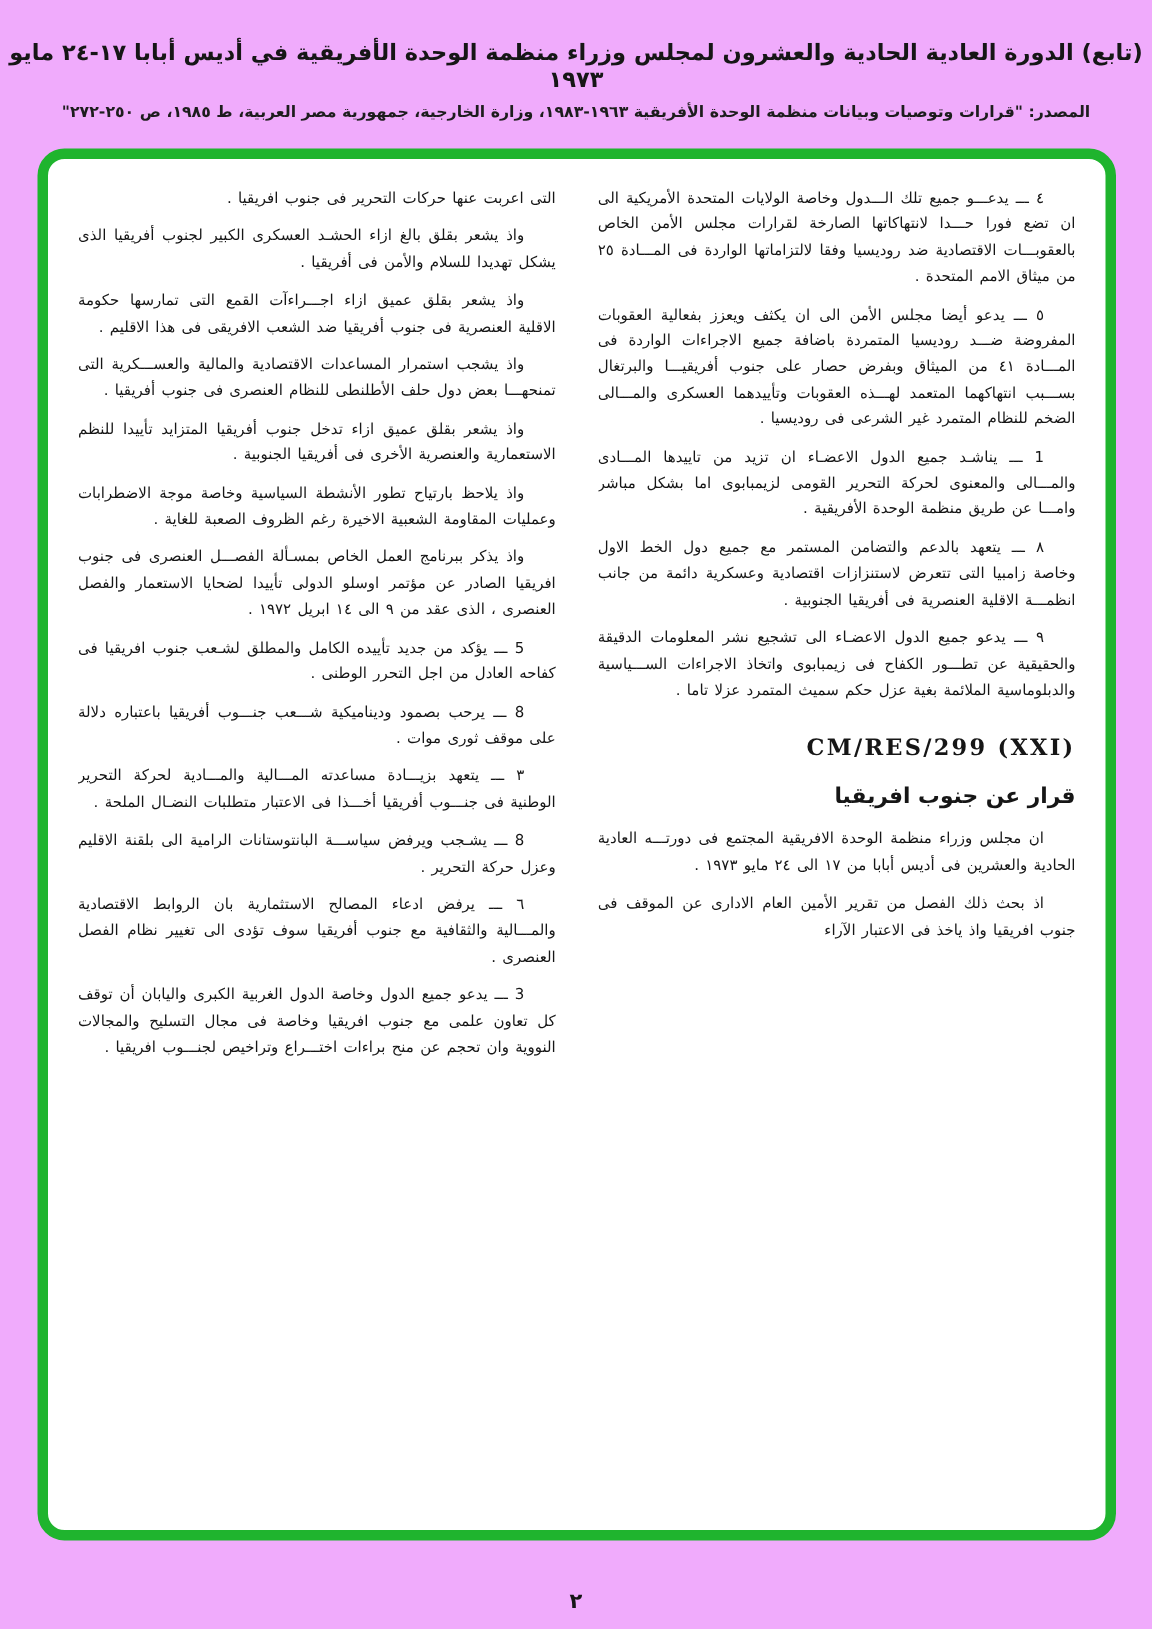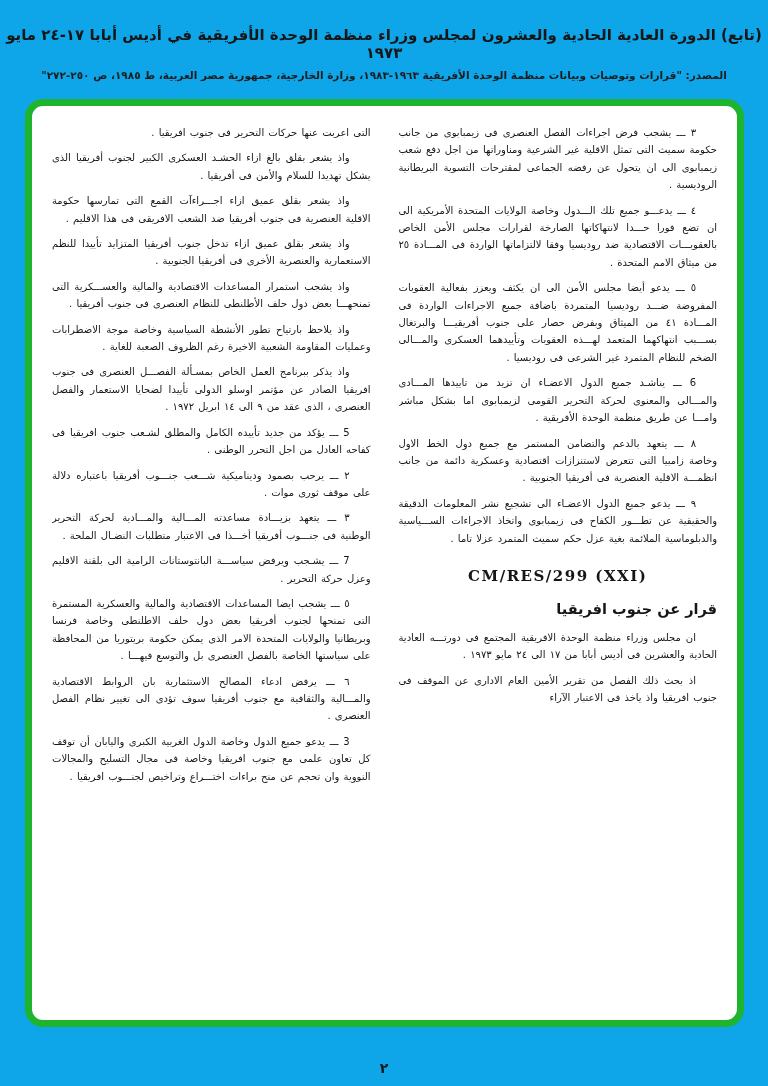--- a/index.html
+++ b/index.html
@@ -1,21 +1,21 @@
 <!DOCTYPE html>
 <html lang="ar"><head>
 <meta charset="utf-8">
 <style>
   * { box-sizing: border-box; }
   html, body { margin: 0; padding: 0; background: #ffffff; }
   .page {
     position: relative;
     width: 768px;
     height: 1086px;
-    background: #0ea5e9;
+    background: #f0abfc;
     font-family: "DejaVu Sans", sans-serif;
     color: #161616;
     overflow: hidden;
   }
   .doc-header {
     direction: rtl;
     text-align: center;
     padding-top: 26px;
   }
   .header-line1 {
@@ -55,21 +55,21 @@
   .para {
     font-size: 10px;
     line-height: 17.4px;
     margin: 8px 0;
     text-indent: 2.1em;
     word-spacing: 1px;
   }
   .para.no-indent { text-indent: 0; }
   .res-code {
     direction: ltr;
-    text-align: center;
+    text-align: right;
     font-family: "DejaVu Serif", serif;
     font-size: 15px;
     font-weight: 600;
     letter-spacing: 1.5px;
     margin: 20px 0 8px 0;
   }
   .res-title {
     text-align: right;
     font-size: 14.5px;
     font-weight: bold;
@@ -91,45 +91,43 @@
 
   <header class="doc-header">
     <div class="header-line1">(تابع) الدورة العادية الحادية والعشرون لمجلس وزراء منظمة الوحدة الأفريقية في أديس أبابا ١٧-٢٤ مايو ١٩٧٣</div>
     <div class="header-line2">المصدر: "قرارات وتوصيات وبيانات منظمة الوحدة الأفريقية ١٩٦٣-١٩٨٣، وزارة الخارجية، جمهورية مصر العربية، ط ١٩٨٥، ص ٢٥٠-٢٧٢"</div>
   </header>
 
   <div class="frame">
     <div class="cols">
 
       <section class="col">
-        <p class="para">٣ ـــ يشجب فرض اجراءات الفصل العنصرى فى زيمبابوى من جانب حكومة سميث التى تمثل الاقلية غير الشرعية ومناوراتها من اجل دفع شعب زيمبابوى الى ان يتحول عن رفضه الجماعى لمقترحات التسوية البريطانية الروديسية .</p>
         <p class="para">٤ ـــ يدعـــو جميع تلك الـــدول وخاصة الولايات المتحدة الأمريكية الى ان تضع فورا حـــدا لانتهاكاتها الصارخة لقرارات مجلس الأمن الخاص بالعقوبـــات الاقتصادية ضد روديسيا وفقا لالتزاماتها الواردة فى المـــادة ٢٥ من ميثاق الامم المتحدة .</p>
         <p class="para">٥ ـــ يدعو أيضا مجلس الأمن الى ان يكثف ويعزز بفعالية العقوبات المفروضة ضـــد روديسيا المتمردة باضافة جميع الاجراءات الواردة فى المـــادة ٤١ من الميثاق وبفرض حصار على جنوب أفريقيـــا والبرتغال بســـبب انتهاكهما المتعمد لهـــذه العقوبات وتأييدهما العسكرى والمـــالى الضخم للنظام المتمرد غير الشرعى فى روديسيا .</p>
-        <p class="para">6 ـــ يناشـد جميع الدول الاعضـاء ان تزيد من تاييدها المـــادى والمـــالى والمعنوى لحركة التحرير القومى لزيمبابوى اما بشكل مباشر وامـــا عن طريق منظمة الوحدة الأفريقية .</p>
+        <p class="para">1 ـــ يناشـد جميع الدول الاعضـاء ان تزيد من تاييدها المـــادى والمـــالى والمعنوى لحركة التحرير القومى لزيمبابوى اما بشكل مباشر وامـــا عن طريق منظمة الوحدة الأفريقية .</p>
         <p class="para">٨ ـــ يتعهد بالدعم والتضامن المستمر مع جميع دول الخط الاول وخاصة زامبيا التى تتعرض لاستنزازات اقتصادية وعسكرية دائمة من جانب انظمـــة الاقلية العنصرية فى أفريقيا الجنوبية .</p>
         <p class="para">٩ ـــ يدعو جميع الدول الاعضـاء الى تشجيع نشر المعلومات الدقيقة والحقيقية عن تطـــور الكفاح فى زيمبابوى واتخاذ الاجراءات الســـياسية والدبلوماسية الملائمة بغية عزل حكم سميث المتمرد عزلا تاما .</p>
         <div class="res-code">CM/RES/299 (XXI)</div>
         <h3 class="res-title">قرار عن جنوب افريقيا</h3>
         <p class="para">ان مجلس وزراء منظمة الوحدة الافريقية المجتمع فى دورتـــه العادية الحادية والعشرين فى أديس أبابا من ١٧ الى ٢٤ مايو ١٩٧٣ .</p>
         <p class="para">اذ بحث ذلك الفصل من تقرير الأمين العام الادارى عن الموقف فى جنوب افريقيا واذ ياخذ فى الاعتبار الآراء</p>
       </section>
 
       <section class="col">
         <p class="para no-indent">التى اعربت عنها حركات التحرير فى جنوب افريقيا .</p>
         <p class="para">واذ يشعر بقلق بالغ ازاء الحشـد العسكرى الكبير لجنوب أفريقيا الذى يشكل تهديدا للسلام والأمن فى أفريقيا .</p>
         <p class="para">واذ يشعر بقلق عميق ازاء اجـــراءآت القمع التى تمارسها حكومة الاقلية العنصرية فى جنوب أفريقيا ضد الشعب الافريقى فى هذا الاقليم .</p>
+        <p class="para">واذ يشجب استمرار المساعدات الاقتصادية والمالية والعســـكرية التى تمنحهـــا بعض دول حلف الأطلنطى للنظام العنصرى فى جنوب أفريقيا .</p>
         <p class="para">واذ يشعر بقلق عميق ازاء تدخل جنوب أفريقيا المتزايد تأييدا للنظم الاستعمارية والعنصرية الأخرى فى أفريقيا الجنوبية .</p>
-        <p class="para">واذ يشجب استمرار المساعدات الاقتصادية والمالية والعســـكرية التى تمنحهـــا بعض دول حلف الأطلنطى للنظام العنصرى فى جنوب أفريقيا .</p>
         <p class="para">واذ يلاحظ بارتياح تطور الأنشطة السياسية وخاصة موجة الاضطرابات وعمليات المقاومة الشعبية الاخيرة رغم الظروف الصعبة للغاية .</p>
         <p class="para">واذ يذكر ببرنامج العمل الخاص بمسـألة الفصـــل العنصرى فى جنوب افريقيا الصادر عن مؤتمر اوسلو الدولى تأييدا لضحايا الاستعمار والفصل العنصرى ، الذى عقد من ٩ الى ١٤ ابريل ١٩٧٢ .</p>
         <p class="para">5 ـــ يؤكد من جديد تأييده الكامل والمطلق لشـعب جنوب افريقيا فى كفاحه العادل من اجل التحرر الوطنى .</p>
-        <p class="para">٢ ـــ يرحب بصمود وديناميكية شـــعب جنـــوب أفريقيا باعتباره دلالة على موقف ثورى موات .</p>
+        <p class="para">8 ـــ يرحب بصمود وديناميكية شـــعب جنـــوب أفريقيا باعتباره دلالة على موقف ثورى موات .</p>
         <p class="para">٣ ـــ يتعهد بزيـــادة مساعدته المـــالية والمـــادية لحركة التحرير الوطنية فى جنـــوب أفريقيا أخـــذا فى الاعتبار متطلبات النضـال الملحة .</p>
-        <p class="para">7 ـــ يشـجب ويرفض سياســـة البانتوستانات الرامية الى بلقنة الاقليم وعزل حركة التحرير .</p>
-        <p class="para">٥ ـــ يشجب ايضا المساعدات الاقتصادية والمالية والعسكرية المستمرة التى تمنحها لجنوب أفريقيا بعض دول حلف الاطلنطى وخاصة فرنسا وبريطانيا والولايات المتحدة الامر الذى يمكن حكومة بريتوريا من المحافظة على سياستها الخاصة بالفصل العنصرى بل والتوسع فيهـــا .</p>
+        <p class="para">8 ـــ يشـجب ويرفض سياســـة البانتوستانات الرامية الى بلقنة الاقليم وعزل حركة التحرير .</p>
         <p class="para">٦ ـــ يرفض ادعاء المصالح الاستثمارية بان الروابط الاقتصادية والمـــالية والثقافية مع جنوب أفريقيا سوف تؤدى الى تغيير نظام الفصل العنصرى .</p>
         <p class="para">3 ـــ يدعو جميع الدول وخاصة الدول الغربية الكبرى واليابان أن توقف كل تعاون علمى مع جنوب افريقيا وخاصة فى مجال التسليح والمجالات النووية وان تحجم عن منح براءات اختـــراع وتراخيص لجنـــوب افريقيا .</p>
       </section>
 
     </div>
   </div>
 
   <div class="page-number">٢</div>
 
 </div>

